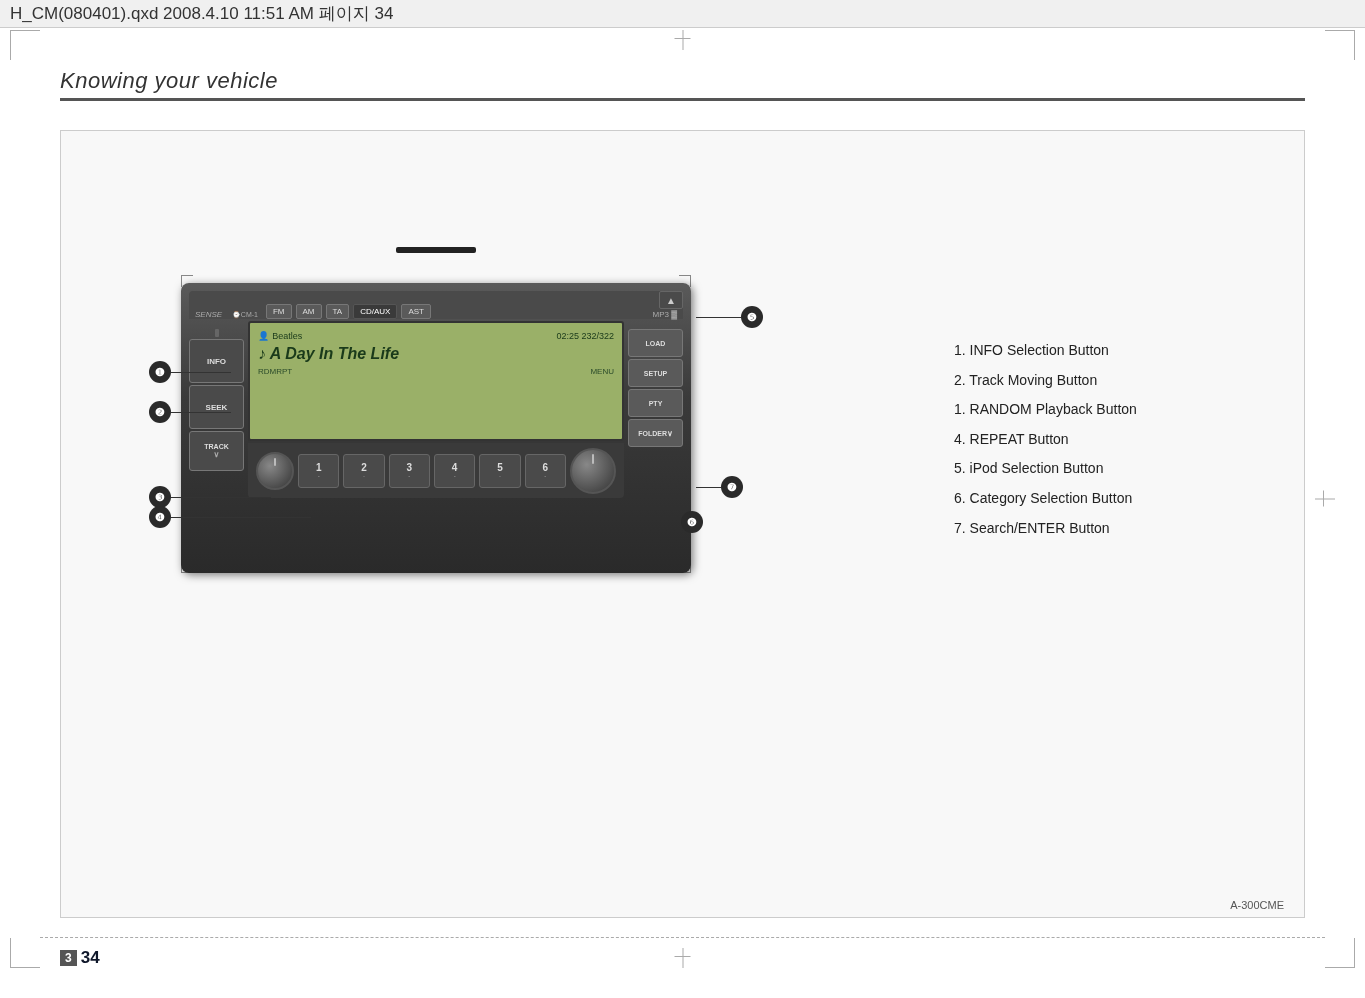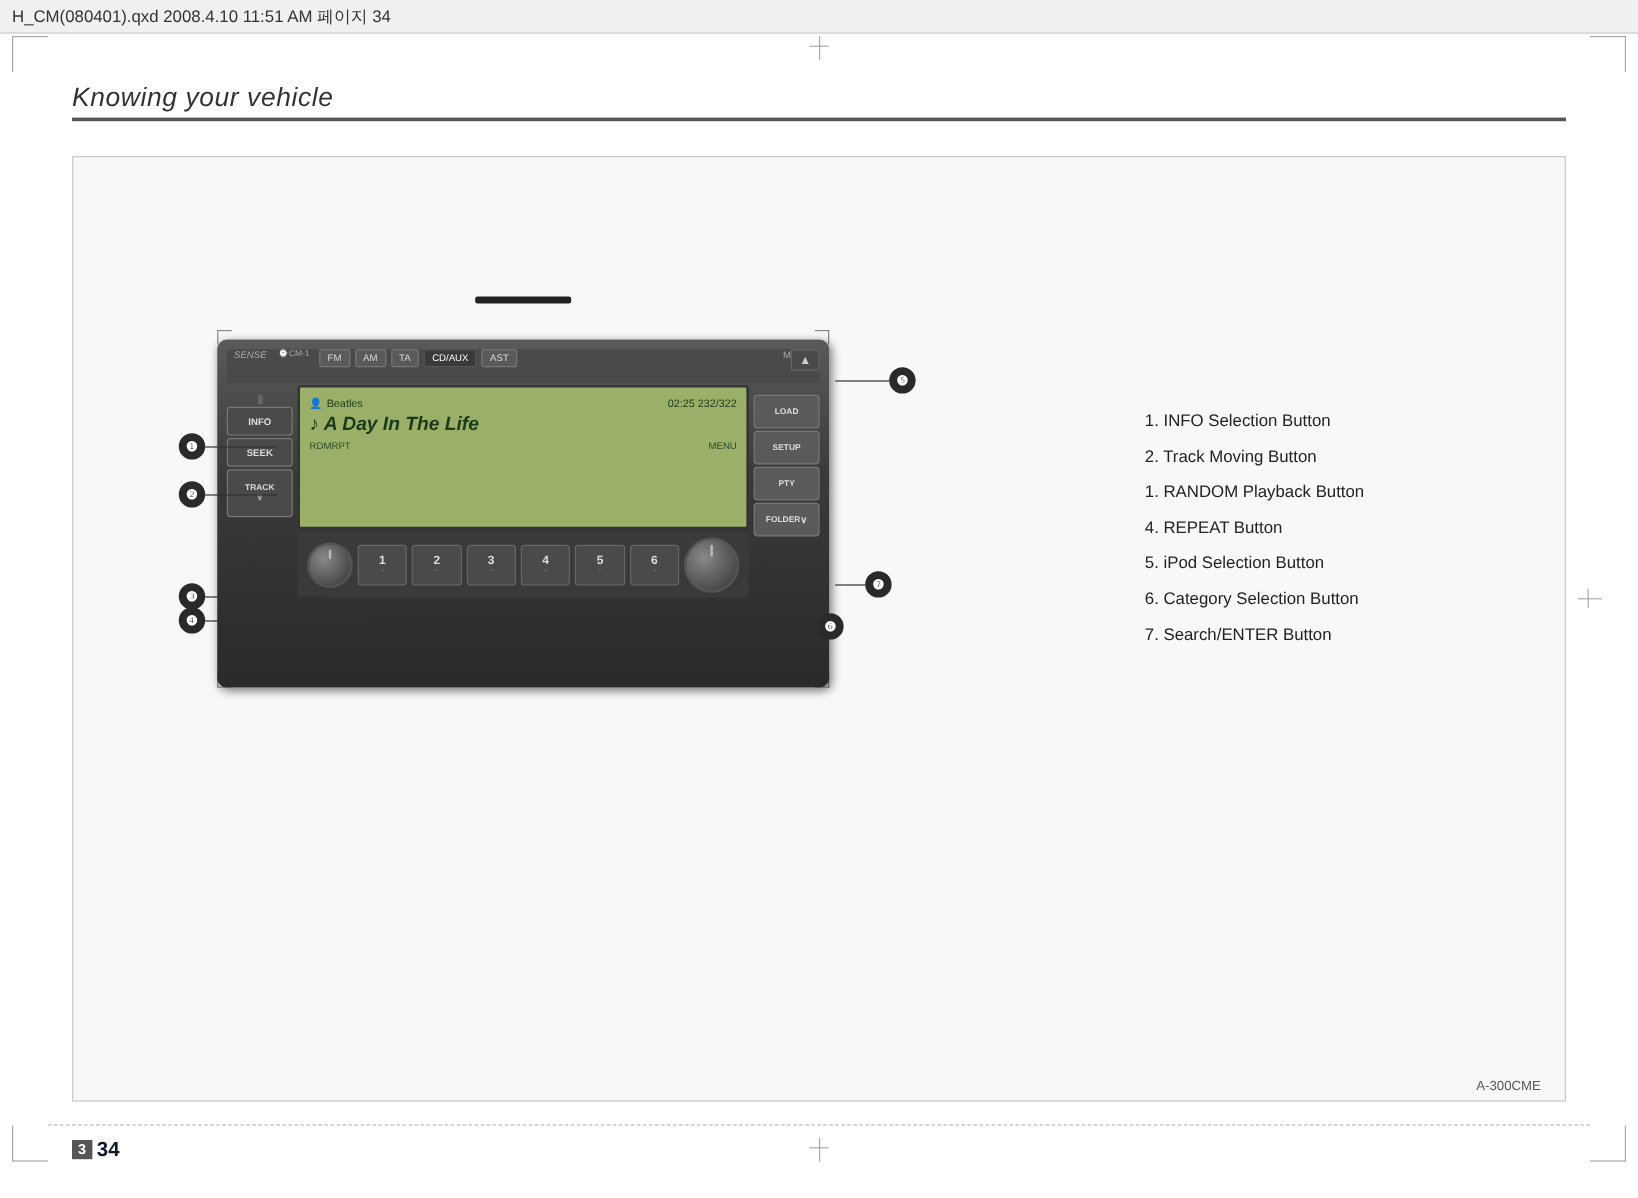--- a/index.html
+++ b/index.html
@@ -21,21 +21,21 @@
       right: 0;
       height: 28px;
       background: #f0f0f0;
       border-bottom: 1px solid #ccc;
       display: flex;
       align-items: center;
       padding: 0 10px;
     }
 
     .top-bar-text {
-      font-size: 14px;
+      font-size: 17px;
       color: #333;
     }
 
     
     .corner {
       position: absolute;
       width: 30px;
       height: 30px;
     }
     .corner-tl { top: 30px; left: 10px; border-top: 1px solid #aaa; border-left: 1px solid #aaa; }
@@ -151,21 +151,21 @@
       border-radius: 8px;
       position: relative;
       box-shadow: 2px 2px 8px rgba(0,0,0,0.5);
       padding: 8px;
       margin-top: 30px;
     }
 
     
     .radio-top-row {
       display: flex;
-      align-items: flex-start;
+      align-items: flex-end;
       height: 28px;
       background: #4a4a4a;
       border-radius: 4px 4px 0 0;
       padding: 0 6px;
       gap: 4px;
       font-size: 9px;
       color: #ccc;
     }
 
     .radio-brand {
@@ -228,21 +228,21 @@
       display: flex;
       flex-direction: column;
       gap: 2px;
       padding-top: 8px;
     }
 
     .radio-left-btn {
       background: #5a5a5a;
       border: 1px solid #777;
       border-radius: 3px;
-      height: 24px;
+      height: 44px;
       display: flex;
       align-items: center;
       justify-content: center;
       font-size: 8px;
       color: #ddd;
       font-weight: bold;
     }
 
     .radio-left-btn.info-btn {
       background: #4a4a4a;

